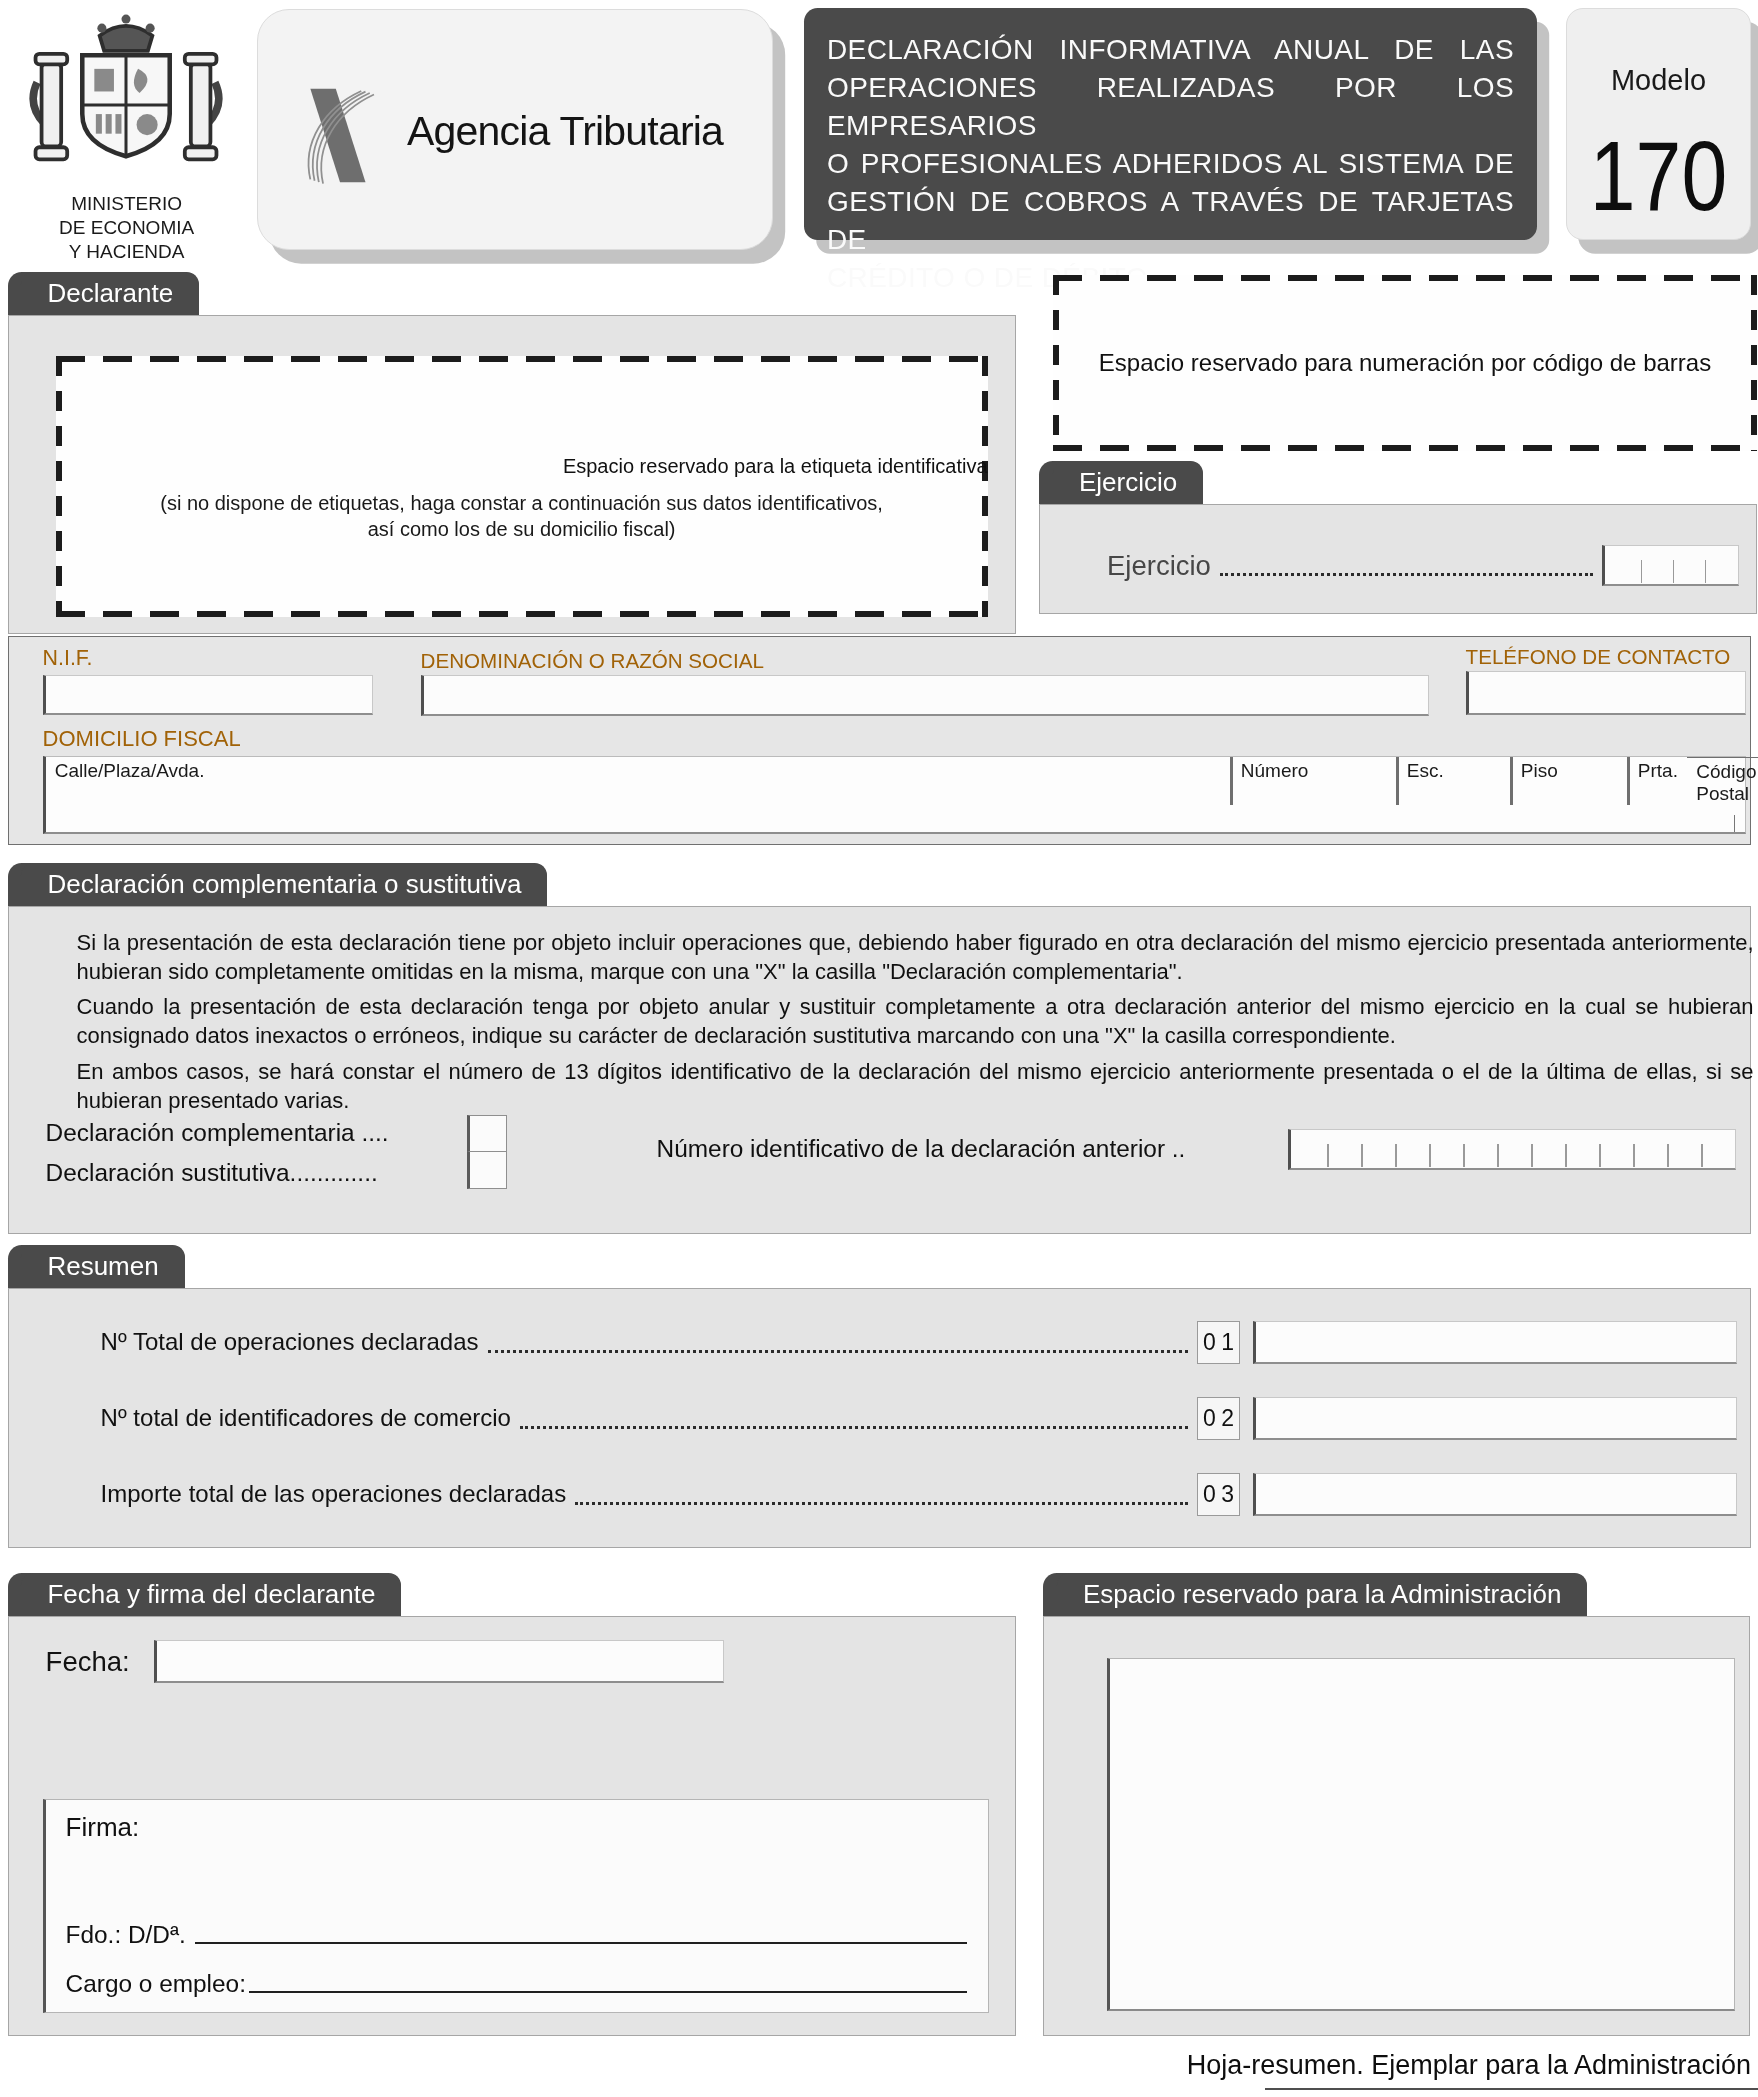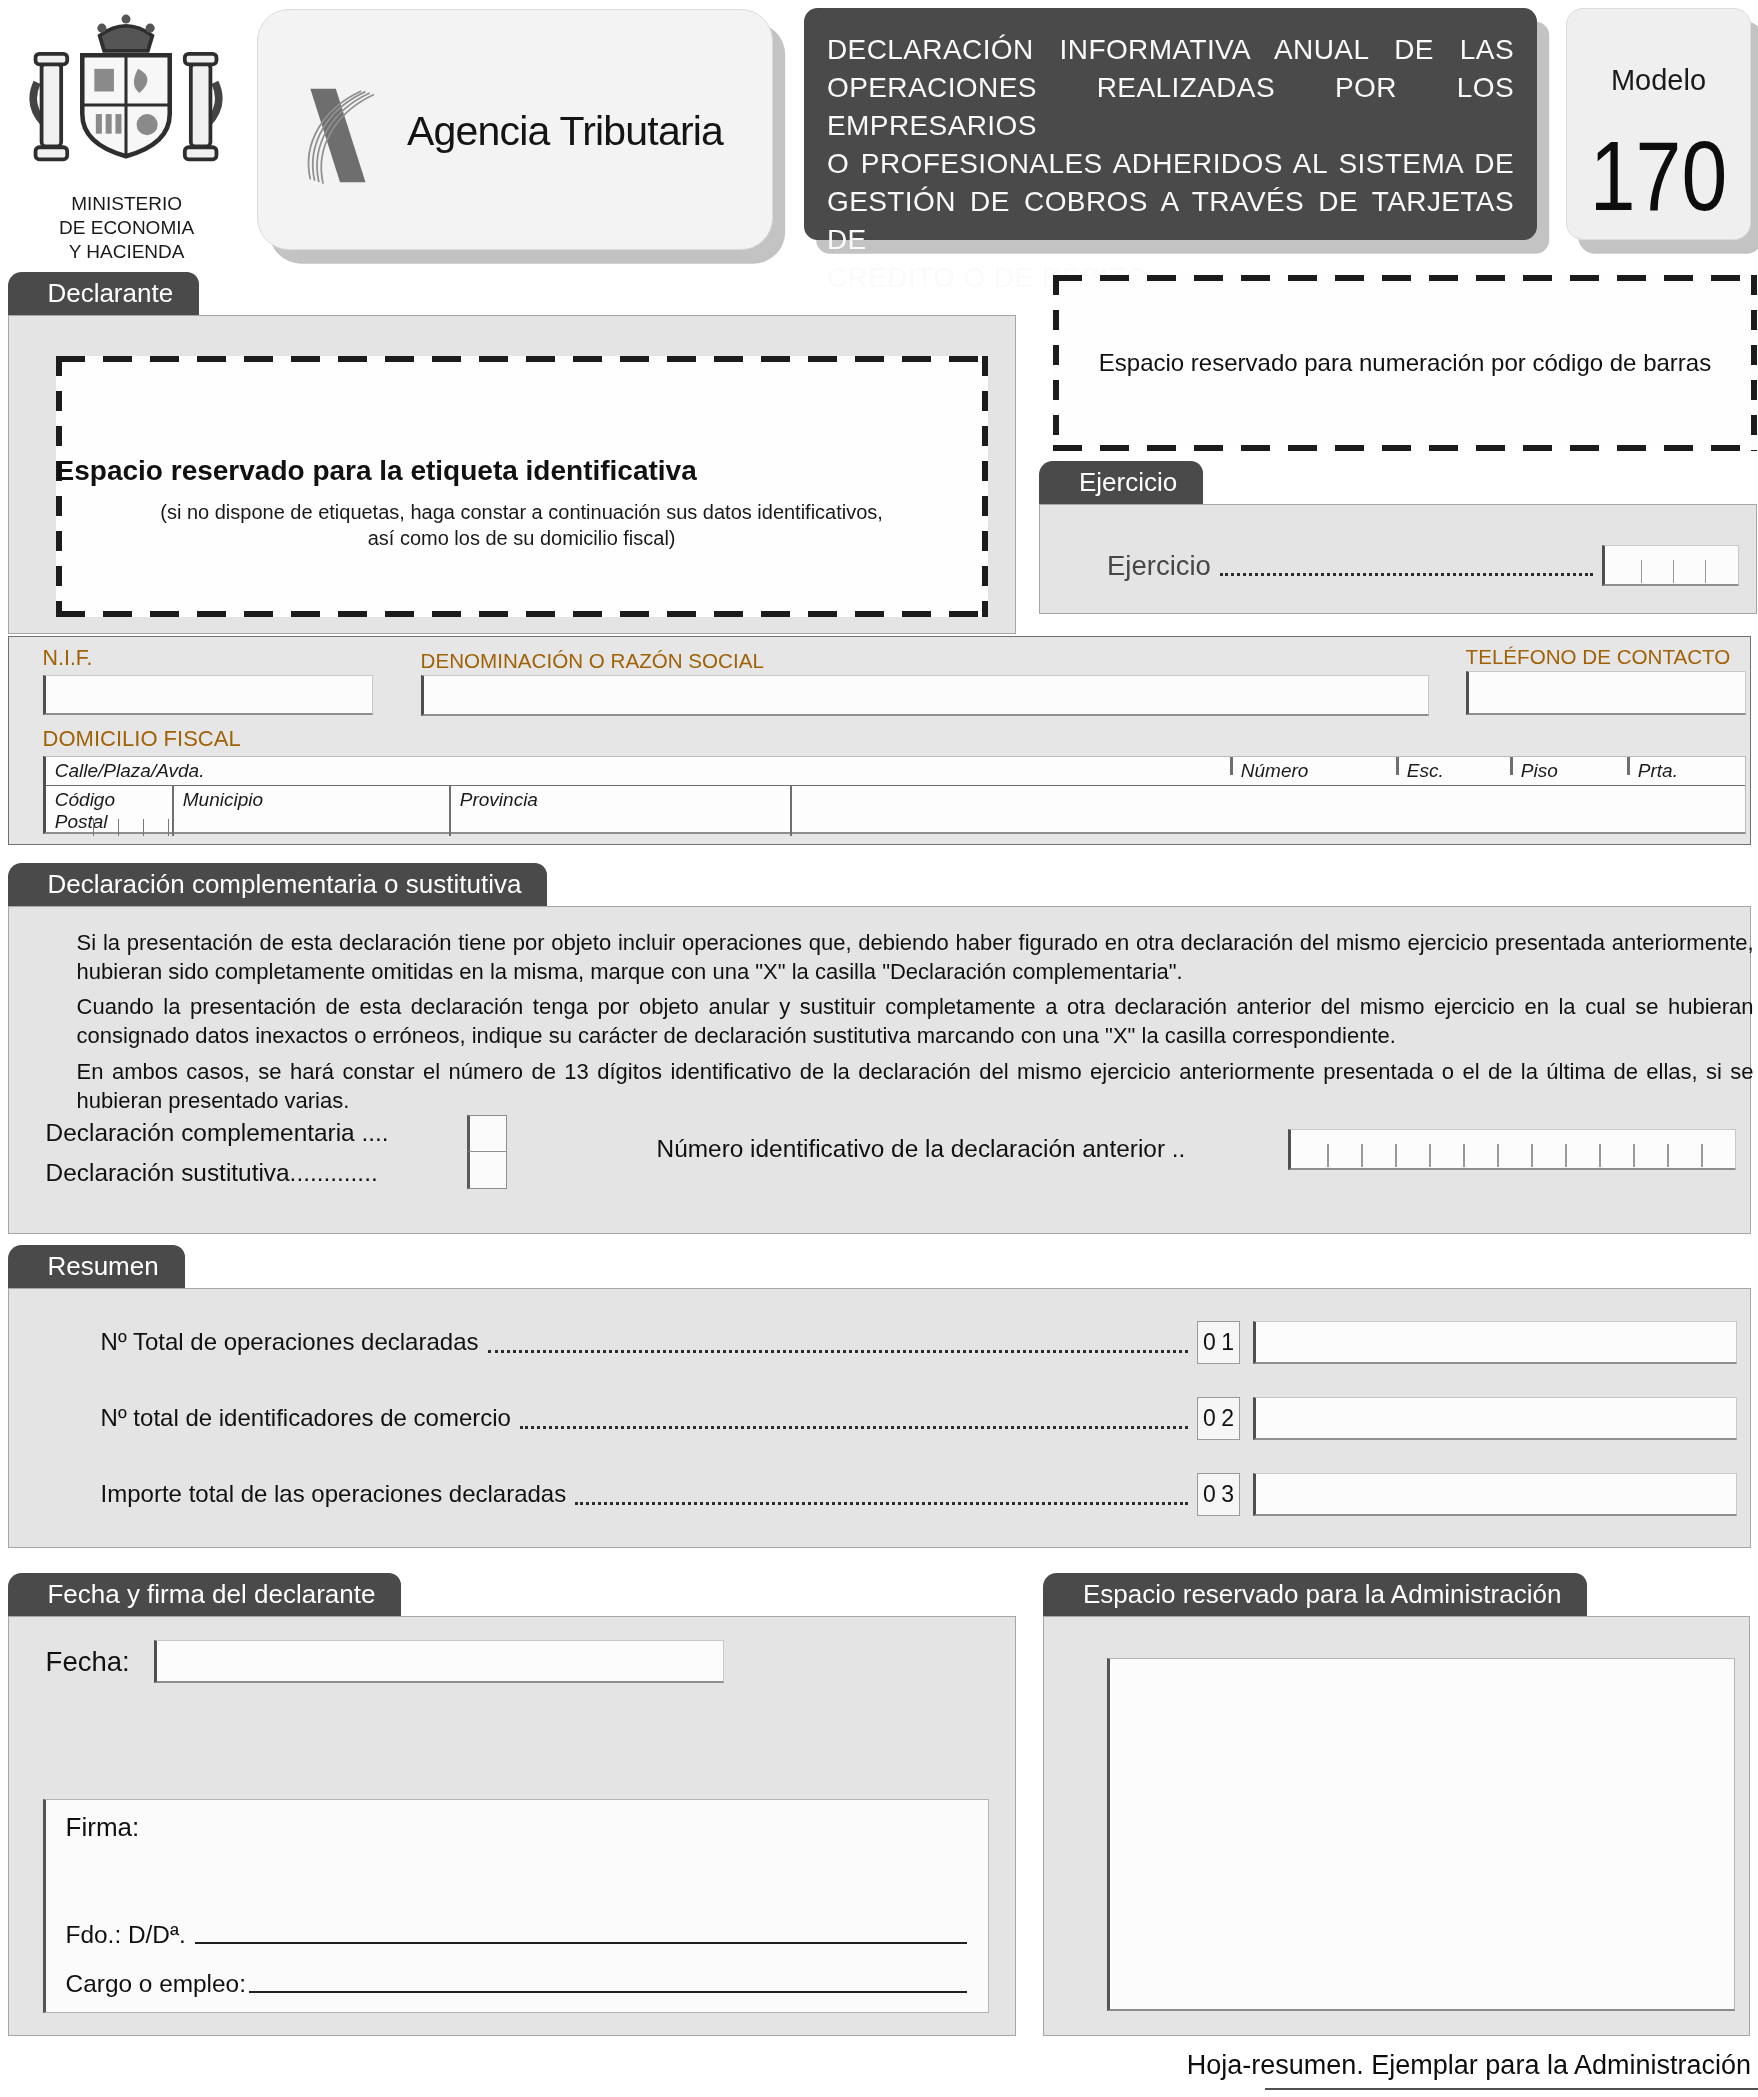--- a/index.html
+++ b/index.html
@@ -31,21 +31,21 @@
     background-image:
       repeating-linear-gradient(to right,#1c1c1c 0 29px,transparent 29px 47px),
       repeating-linear-gradient(to right,#1c1c1c 0 29px,transparent 29px 47px),
       repeating-linear-gradient(to bottom,#1c1c1c 0 20px,transparent 20px 35px),
       repeating-linear-gradient(to bottom,#1c1c1c 0 20px,transparent 20px 35px);
     background-position:left top,left bottom,left top,right top;
     background-size:100% 6.1px,100% 6.1px,6.1px 100%,6.1px 100%;
     background-repeat:no-repeat;}
 
   
-  .addr{position:absolute;box-sizing:border-box;background:#fdfdfd;border:0.8px solid #bbb;border-left:3.8px solid #4f4f4f;border-bottom:2.3px solid #8e8e8e;display:flex;flex-direction:column;font-style:italic;}
+  .addr{position:absolute;box-sizing:border-box;background:#fdfdfd;border:0.8px solid #bbb;border-left:3.8px solid #4f4f4f;border-bottom:2.3px solid #8e8e8e;display:flex;flex-direction:row;}
   .arow{display:flex;flex:1;position:relative;}
   .arow + .arow{border-top:1.5px solid #6f6f6f;}
   .cell{position:relative;box-sizing:border-box;padding:3.1px 9.2px;font-size:19px;color:#1a1a1a;}
   .cell + .cell::before{content:"";position:absolute;left:-1.5px;top:0;width:3.1px;height:64%;background:#6f6f6f;}
   .arow.r2 .cell + .cell::before{height:100%;width:2.3px;}
   .cp-ticks{position:absolute;left:23px;bottom:0;width:102px;height:17px;background:repeating-linear-gradient(to right,transparent 0 24px,#777 24px 25px);}
 
   .chk{position:absolute;box-sizing:border-box;width:40px;height:38px;background:#fbfbfb;border:1.5px solid #8f8f8f;border-left:3.1px solid #5a5a5a;}
   .para{font-size:22px;line-height:29px;text-align:justify;margin:0 0 6.1px 0;color:#101010;}
   .biglabel{font-size:24.4px;color:#101010;white-space:nowrap;}
@@ -116,21 +116,21 @@
 
   <div class="abs card" style="left:1566px;top:7.6px;width:185px;height:232px;border-radius:17px;background:#efefef;">
     <div style="margin-top:55px;text-align:center;font-size:29px;color:#1a1a1a;">Modelo</div>
     <div style="margin-top:23px;text-align:center;font-size:98px;color:#0d0d0d;transform:scaleX(0.84);">170</div>
   </div>
 
   <div class="strip" style="left:7.6px;top:272px;height:163px;"></div>
   <div class="tab" style="left:21.4px;top:272px;">Declarante</div>
   <div class="sec" style="left:7.6px;top:315px;width:1008px;height:319px;">
     <div class="abs dashed" style="left:47px;top:40px;width:932px;height:261px;">
-      <div style="margin-top:99px;text-align:left;font-size:28px;color:#111;font-weight:bold;">Espacio reservado para la etiqueta identificativa</div>
+      <div style="margin-top:99px;text-align:right;font-size:20px;color:#111;">Espacio reservado para la etiqueta identificativa</div>
       <div style="margin-top:12.2px;text-align:center;font-size:20px;line-height:26px;color:#191919;">
         <div>(si no dispone de etiquetas, haga constar a continuación sus datos identificativos,</div>
         <div>así como los de su domicilio fiscal)</div>
       </div>
     </div>
   </div>
 
   <div class="abs dashed" style="left:1053px;top:275px;width:704px;height:176px;display:flex;align-items:center;justify-content:center;">
     <span style="font-size:24px;color:#111;">Espacio reservado para numeración por código de barras</span>
   </div>

